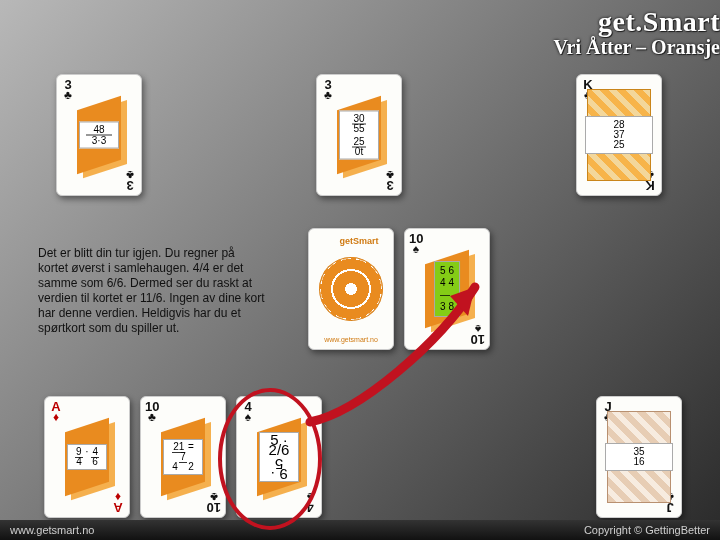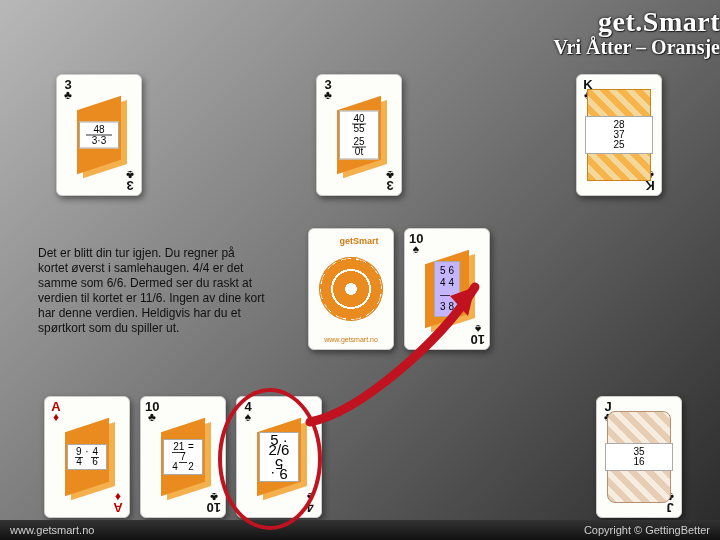--- a/index.html
+++ b/index.html
@@ -49,21 +49,20 @@
   .picture{
     position:absolute;left:10px;top:14px;right:10px;bottom:14px;
     border:1px solid #c9851a;
     background:
       repeating-linear-gradient(45deg,#f7b44a,#f7b44a 6px,#f3d79b 6px,#f3d79b 12px);
   }
   .picture.jack{
     background:
       repeating-linear-gradient(45deg,#e7cdb4,#e7cdb4 6px,#f7ece0 6px,#f7ece0 12px);
     border-color:#b89070;
-    border-radius:8px;
   }
   .pic-label{position:absolute;left:50%;top:50%;transform:translate(-50%,-50%);
     background:#fff;border:1px solid #aaa;font:10px/10px Arial;
     padding:3px 20px;text-align:center;min-width:26px}
   
   .mandala{
     position:absolute;left:10px;top:28px;right:10px;bottom:28px;
     border-radius:50%;
     background:
       radial-gradient(circle,#fff 0 6px,#e98b1f 6px 18px,#fff 18px 20px,#e98b1f 20px 30px,#fff 30px 100%);
@@ -92,21 +91,21 @@
   }
   .arrow{position:absolute;left:300px;top:272px;width:210px;height:160px;
     z-index:6;pointer-events:none}
   
   .footer{position:absolute;left:0;right:0;bottom:0;height:20px;
     background:linear-gradient(#333,#111);
     font:11px/20px Arial;color:#cfcfcf;padding:0 10px;
     display:flex;justify-content:space-between}
   
   .pile-list{position:absolute;left:50%;top:50%;transform:translate(-50%,-50%);
-    background:#c4b5fd;border:1px solid #aaa;padding:3px 5px;
+    background:#84cc16;border:1px solid #aaa;padding:3px 5px;
     font:10px/12px Arial;text-align:left}
   .pile-list div{white-space:nowrap}
 </style>
 </head>
 <body>
 
 <div class="title-block">
   <div class="title">get.Smart</div>
   <div class="subtitle">Vri Åtter – Oransje</div>
 </div>
@@ -128,21 +127,21 @@
   </div>
 </div>
 
 <div class="card" style="left:316px;top:74px">
   <div class="corner tl black"><span>3</span><span class="pip">♣</span></div>
   <div class="corner br black"><span>3</span><span class="pip">♣</span></div>
   <div class="motif">
       <div class="para2"></div>
       <div class="para"></div>
     <div class="frac-box dual">
-      <div class="row"><span class="n">40</span></div>
+      <div class="row"><span class="n">30</span></div>
       <div class="row"><span class="d">55</span></div>
       <div class="row" style="margin-top:3px"><span class="n">25</span></div>
       <div class="row"><span class="d">0t</span></div>
     </div>
   </div>
 </div>
 
 <div class="card" style="left:576px;top:74px">
   <div class="corner tl black"><span>K</span><span class="pip">♣</span></div>
   <div class="corner br black"><span>K</span><span class="pip">♣</span></div>

